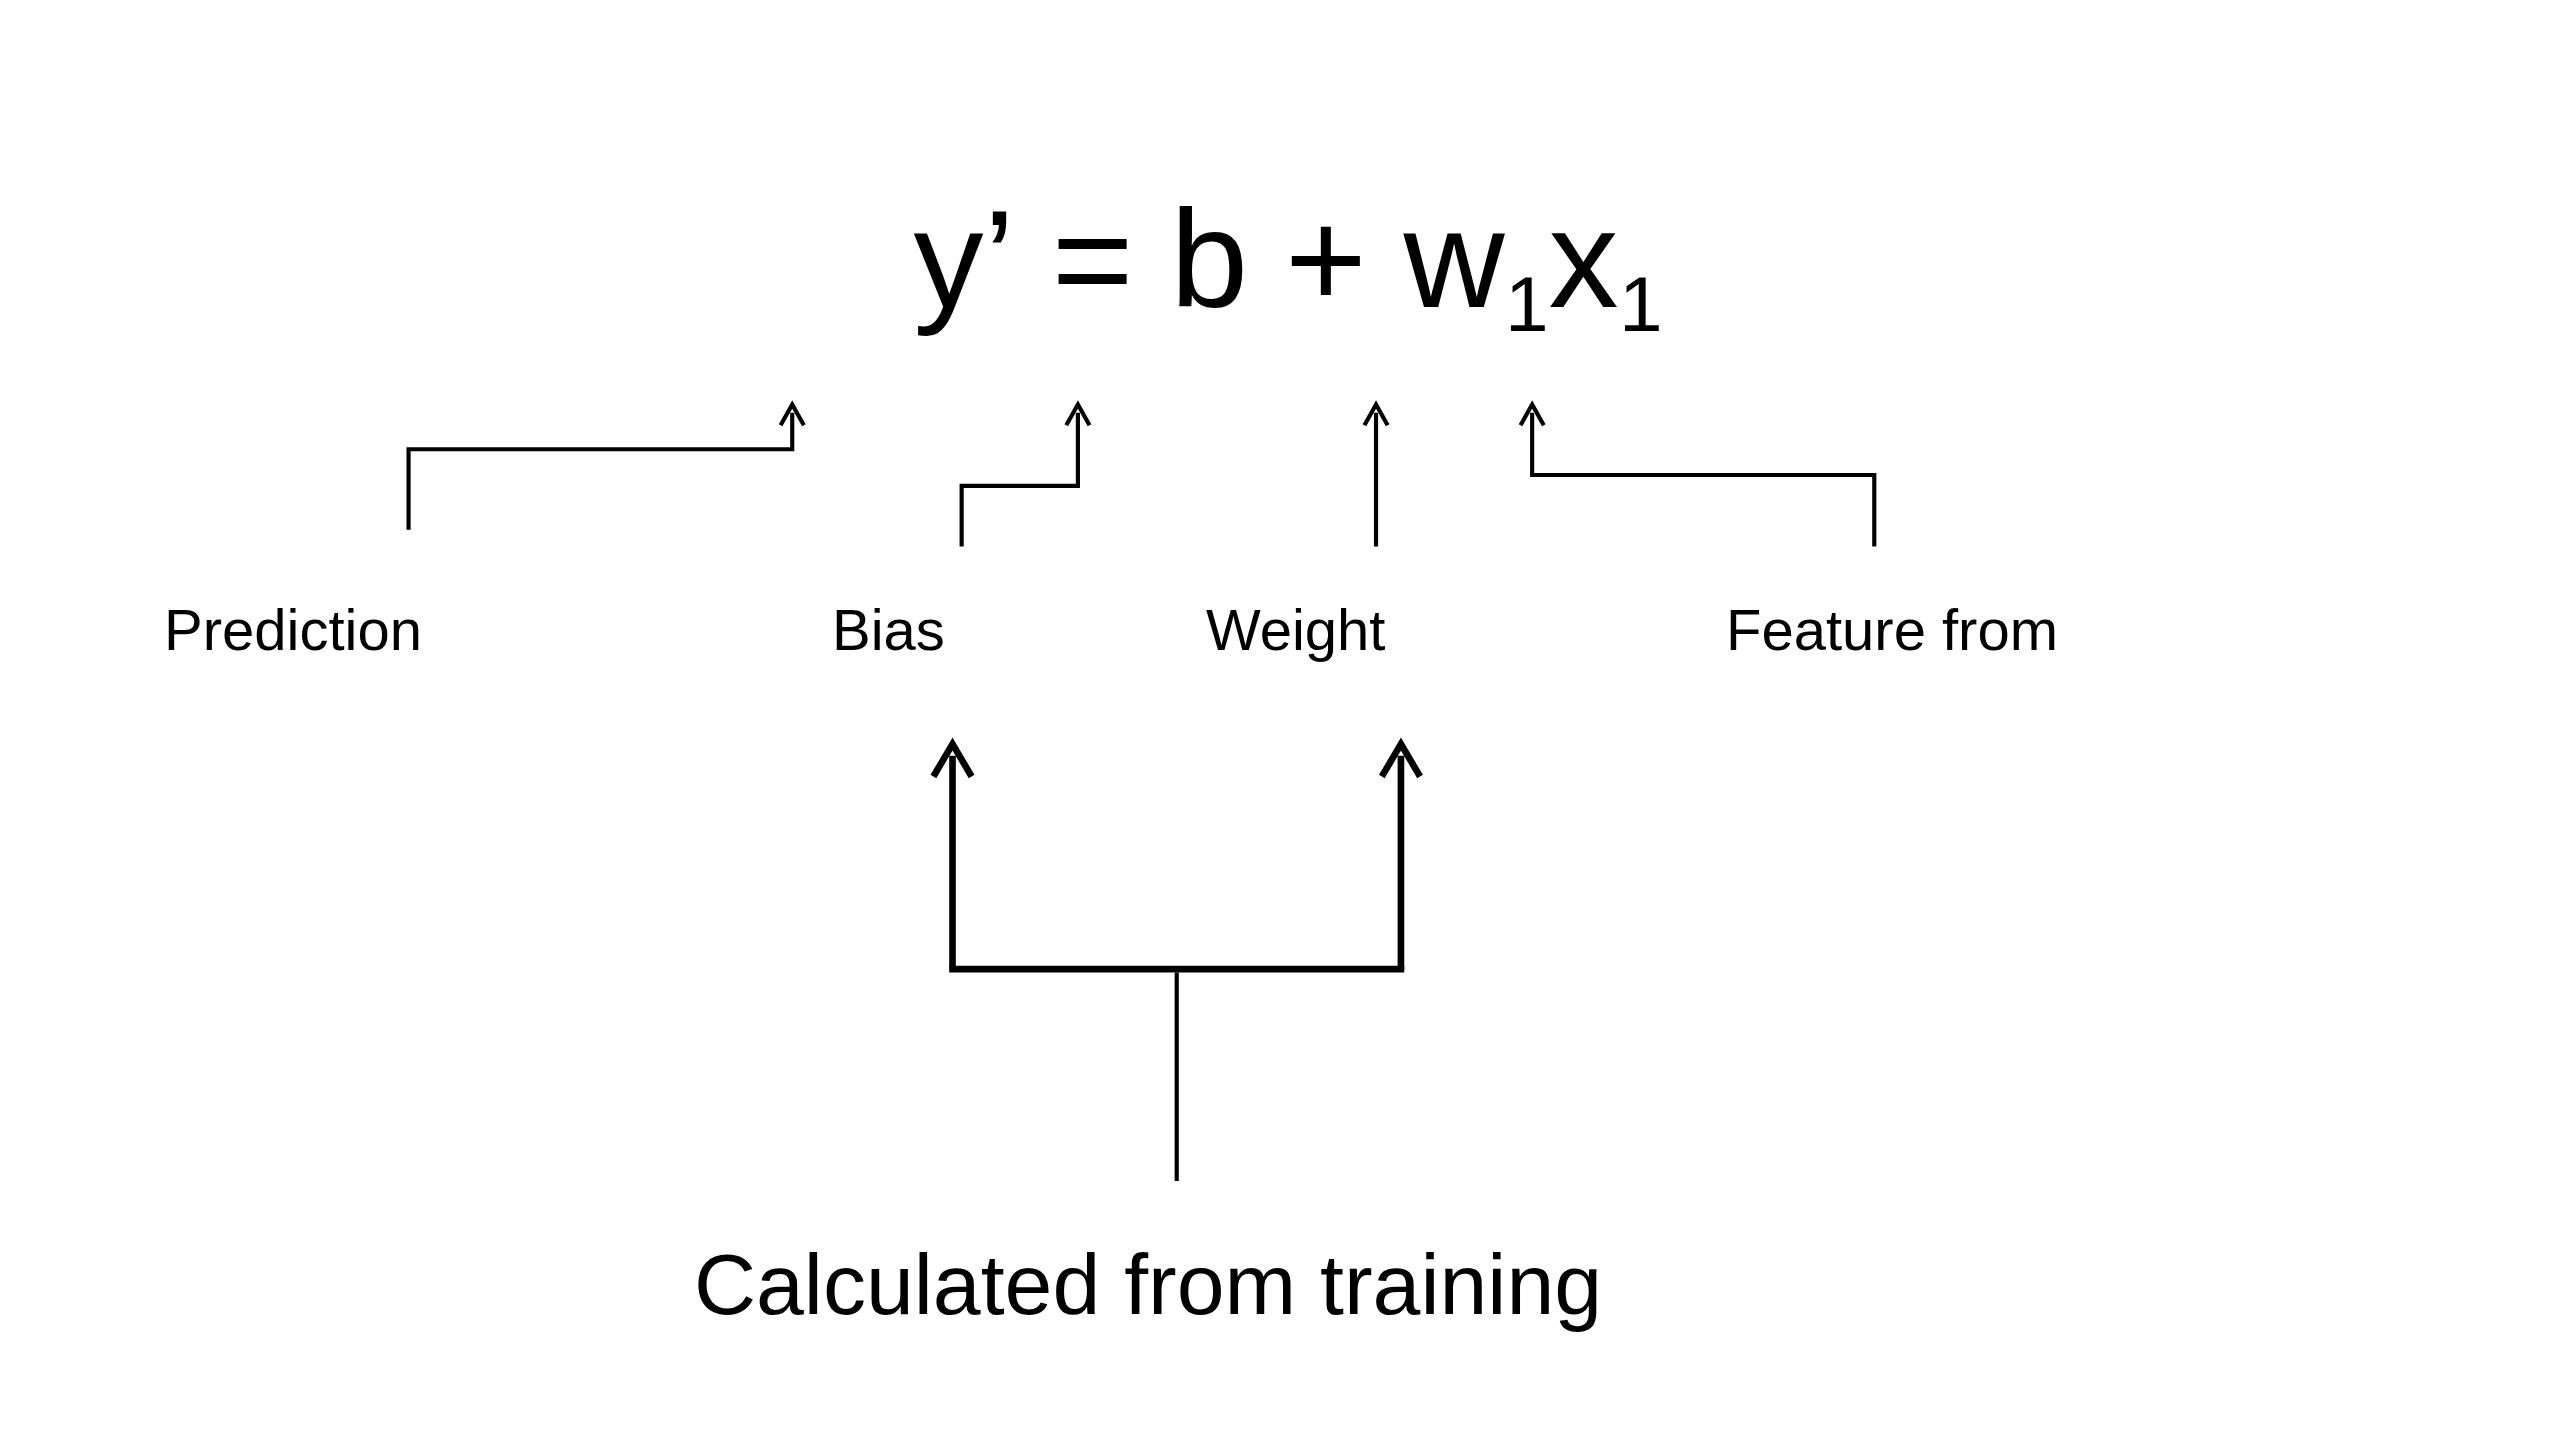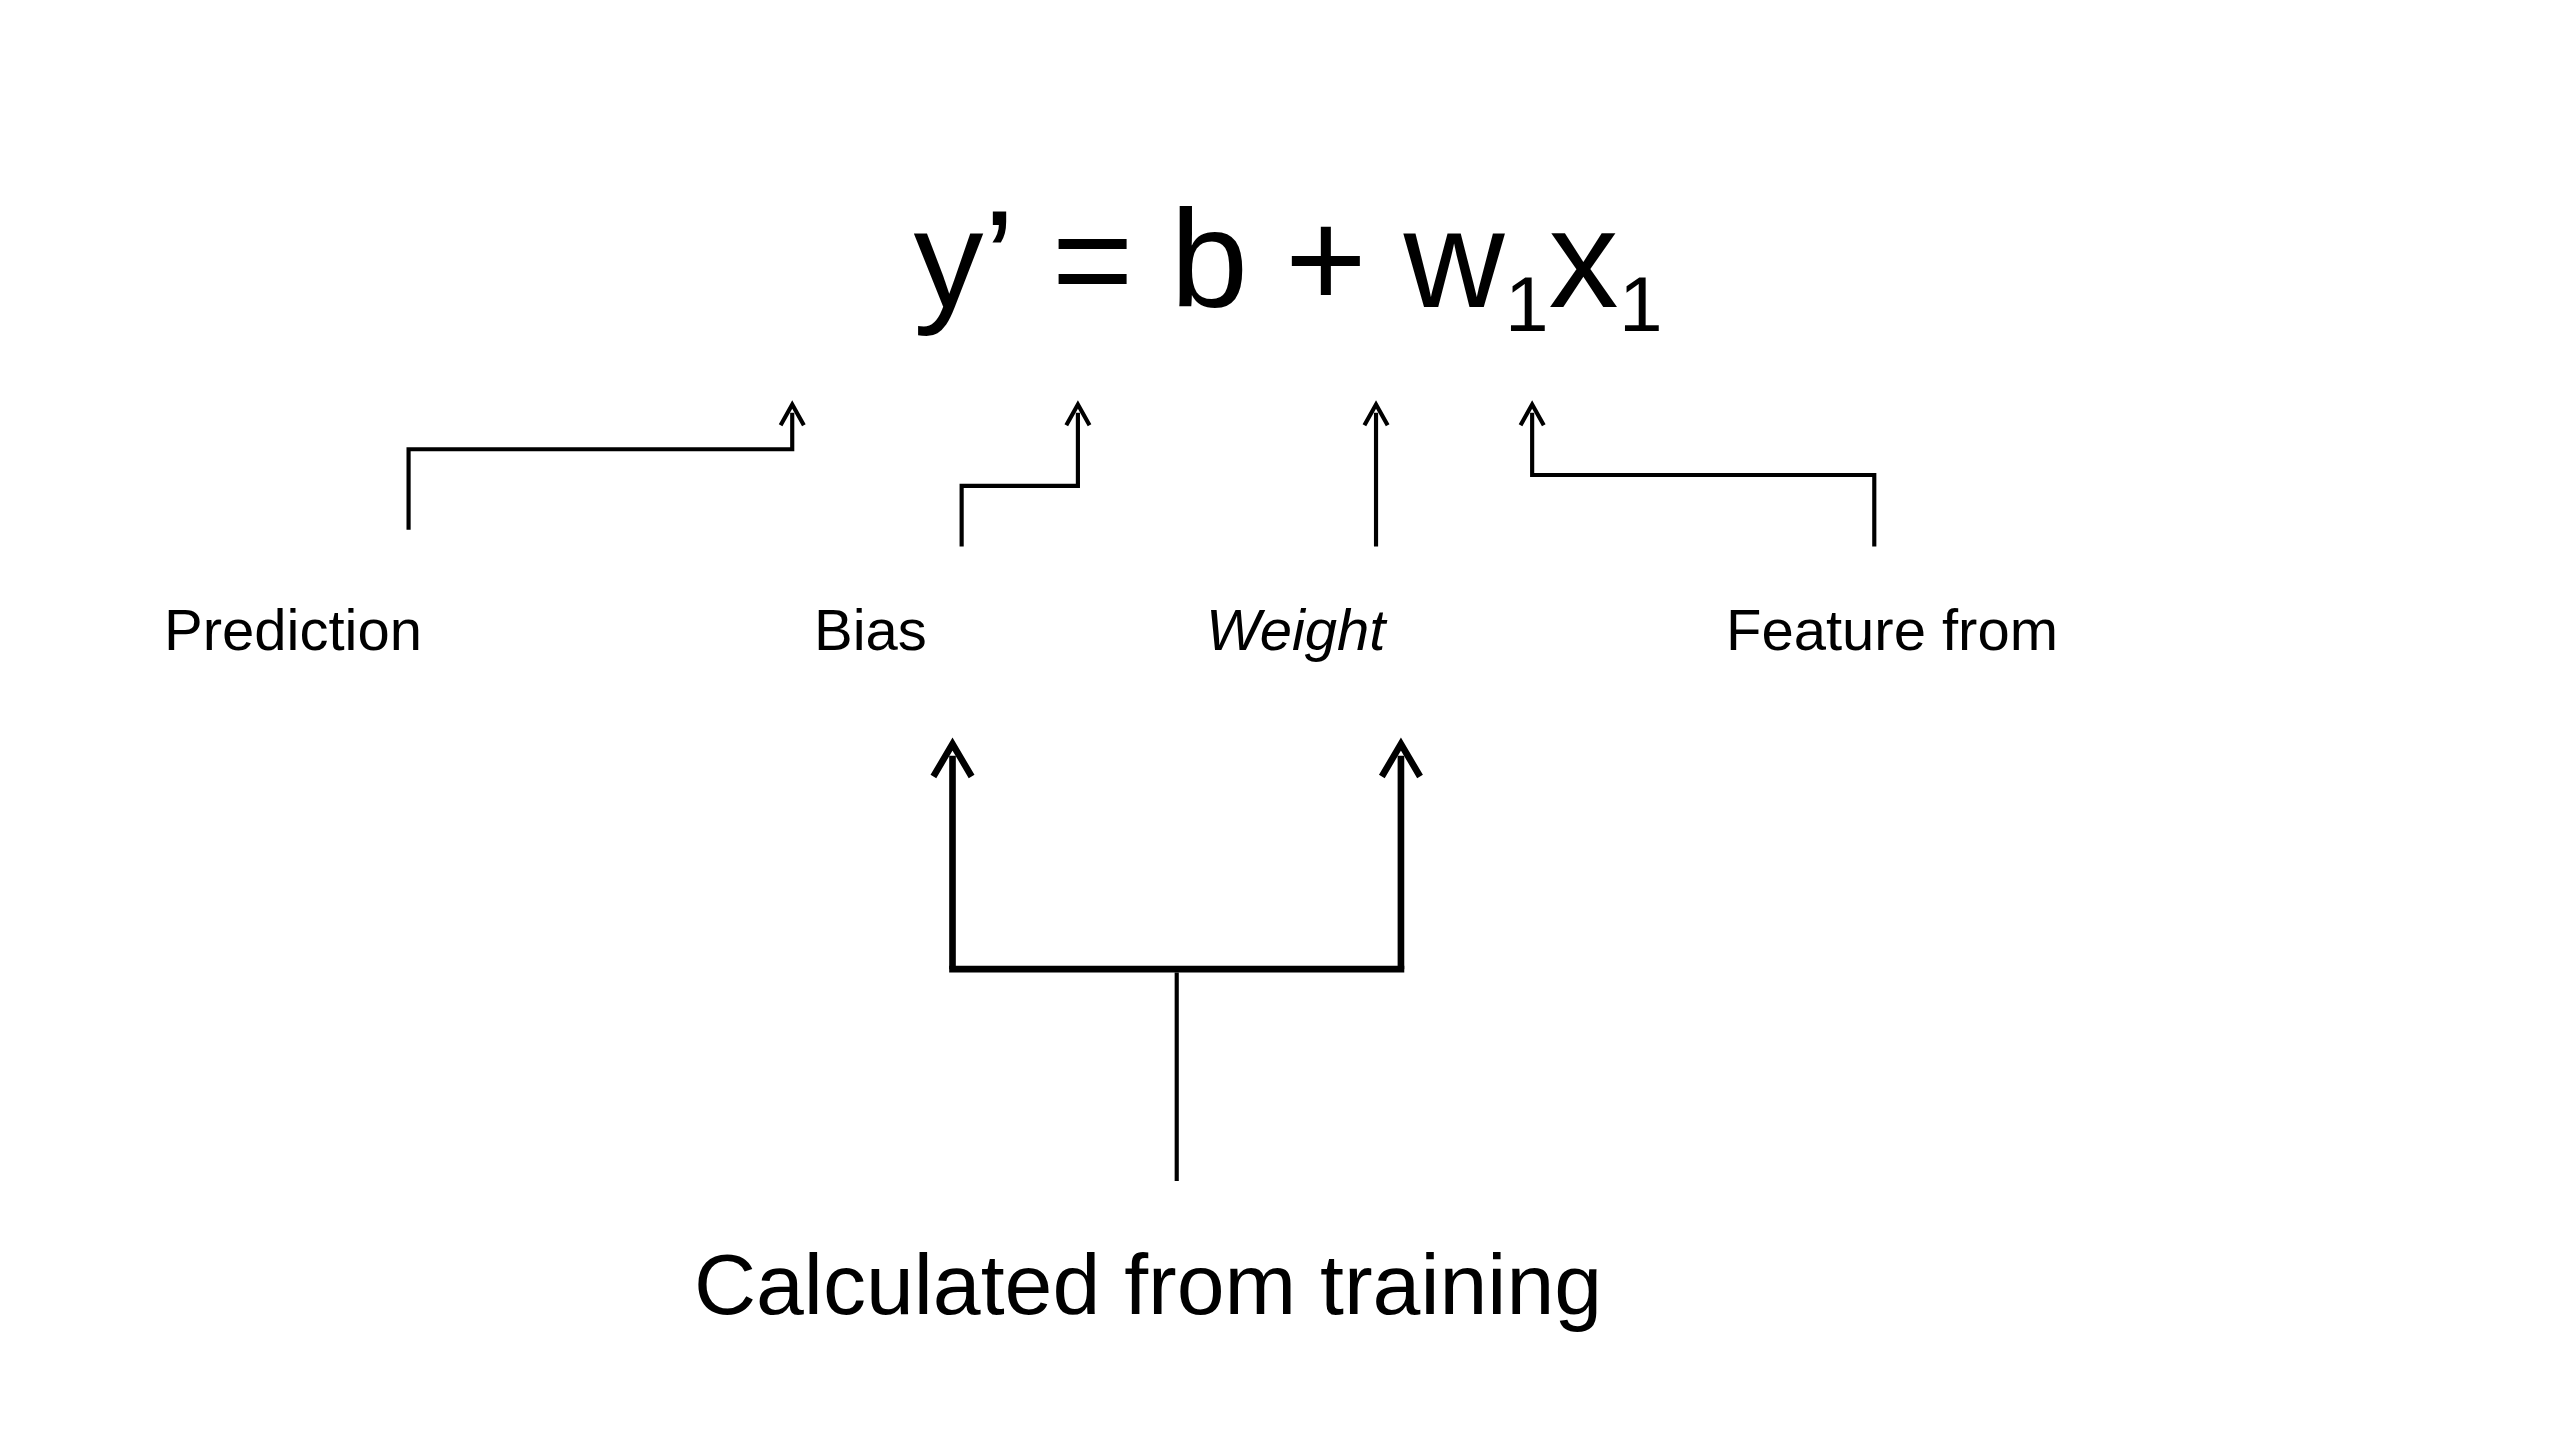--- a/index.html
+++ b/index.html
@@ -61,22 +61,22 @@
   .term-label {
     position: absolute;
     font-size: 58px;
     line-height: 1;
     font-weight: 400;
     white-space: nowrap;
     top: 601px;
   }
   
   #label-prediction   { left: 164px;  }
-  #label-bias         { left: 814px; }
-  #label-weight       { left: 1206px; font-style: italic; }
+  #label-bias         { left: 832px; }
+  #label-weight       { left: 1206px; }
   #label-feature      { left: 1726px; }
 
   .bottom-label {
     position: absolute;
     left: 0;
     top: 1241px;
     width: 2572px;
     text-align: center;
     font-size: 86px;
     line-height: 1;

